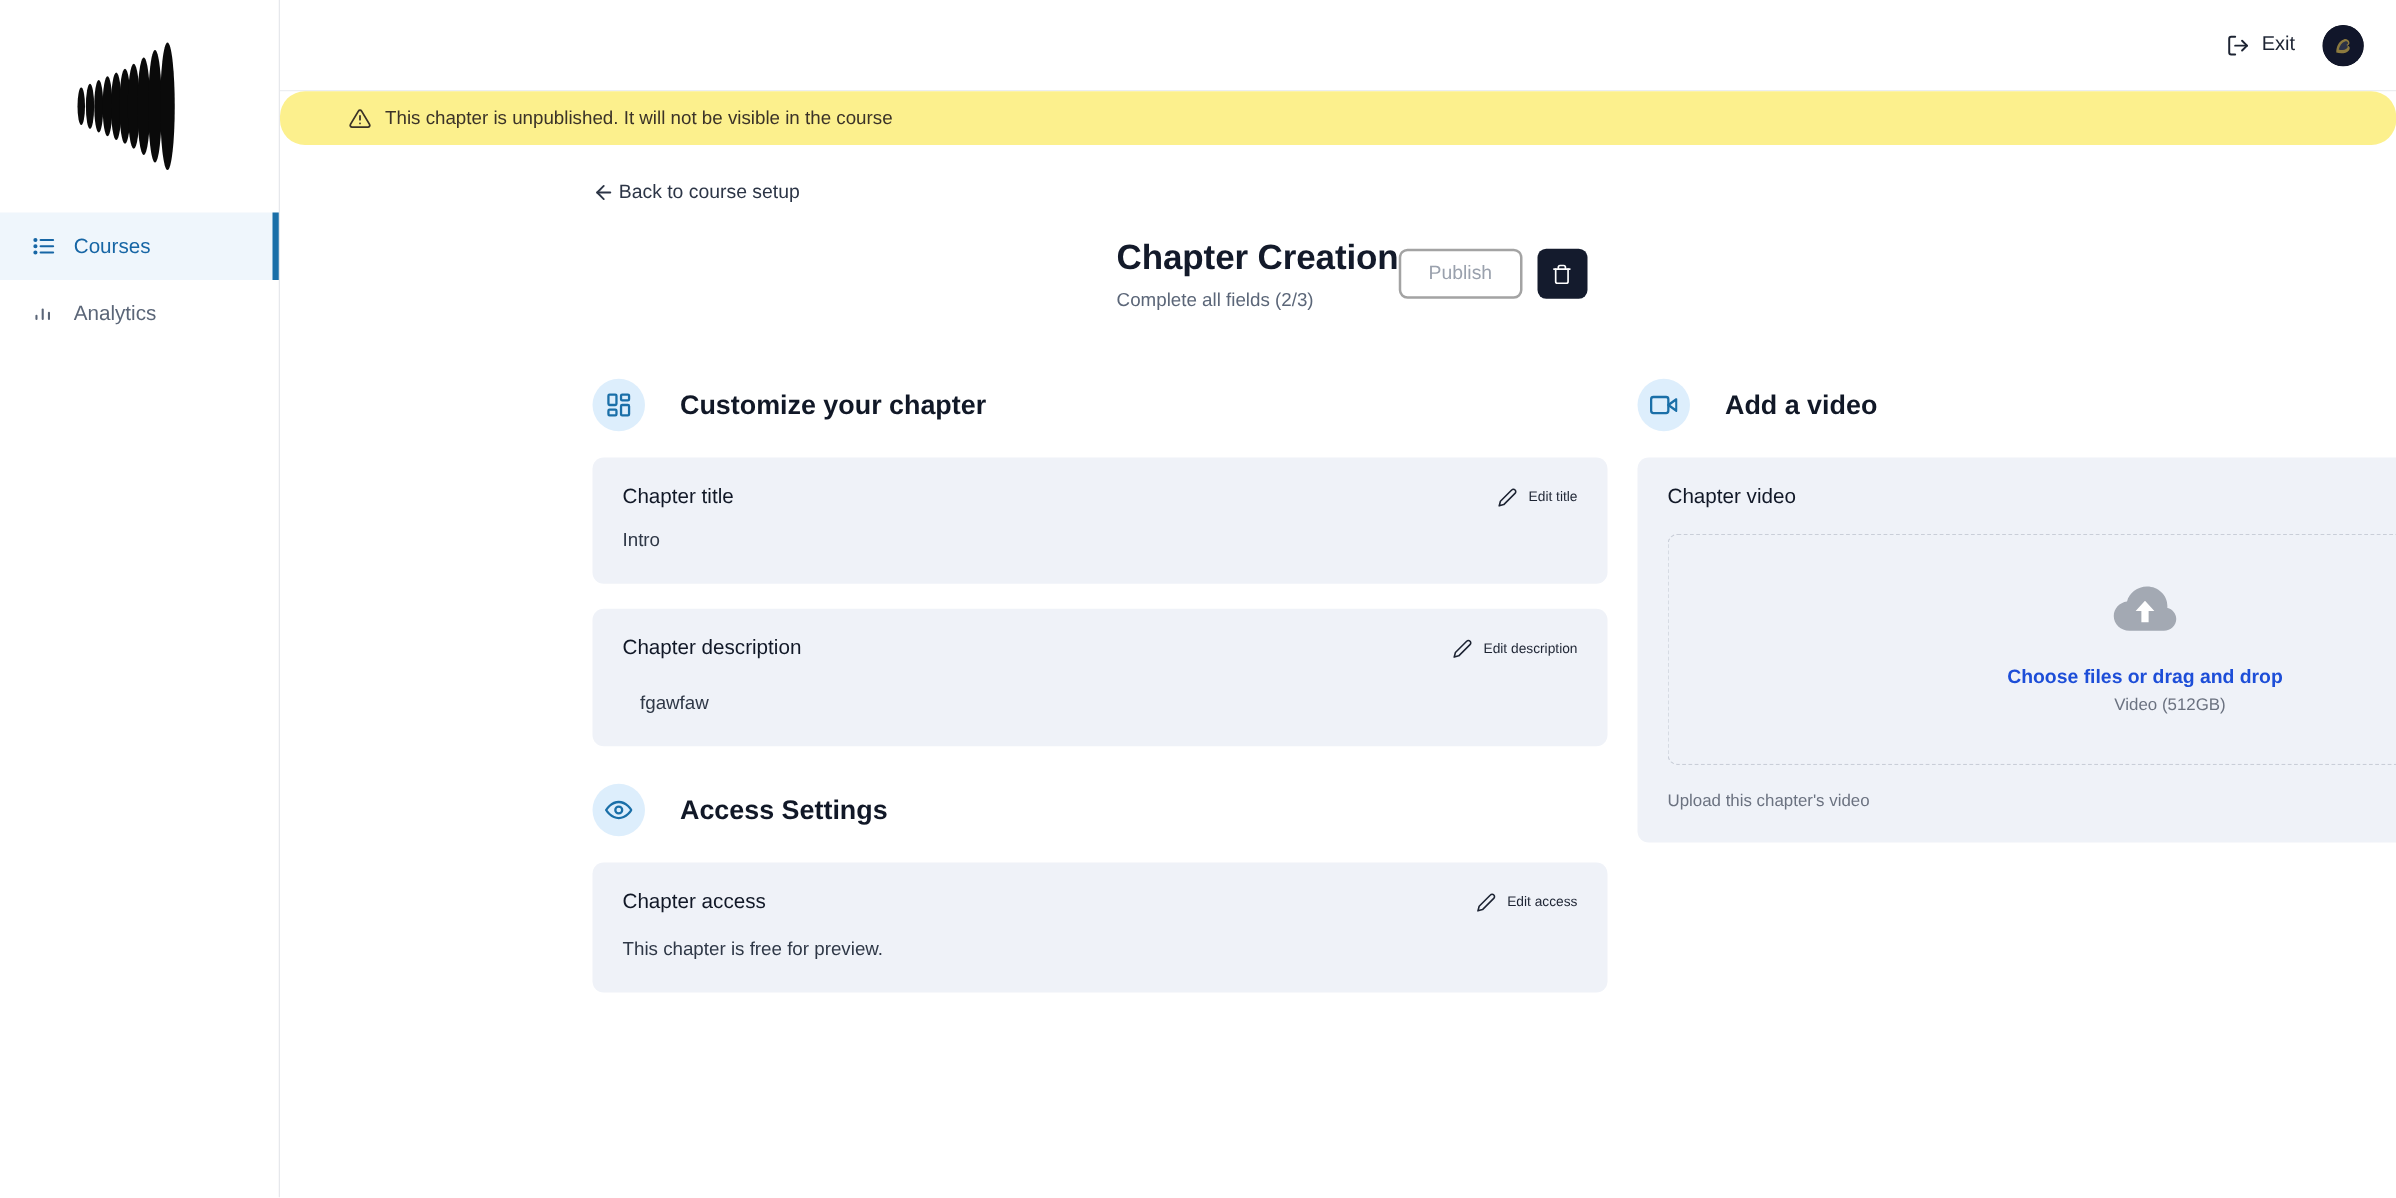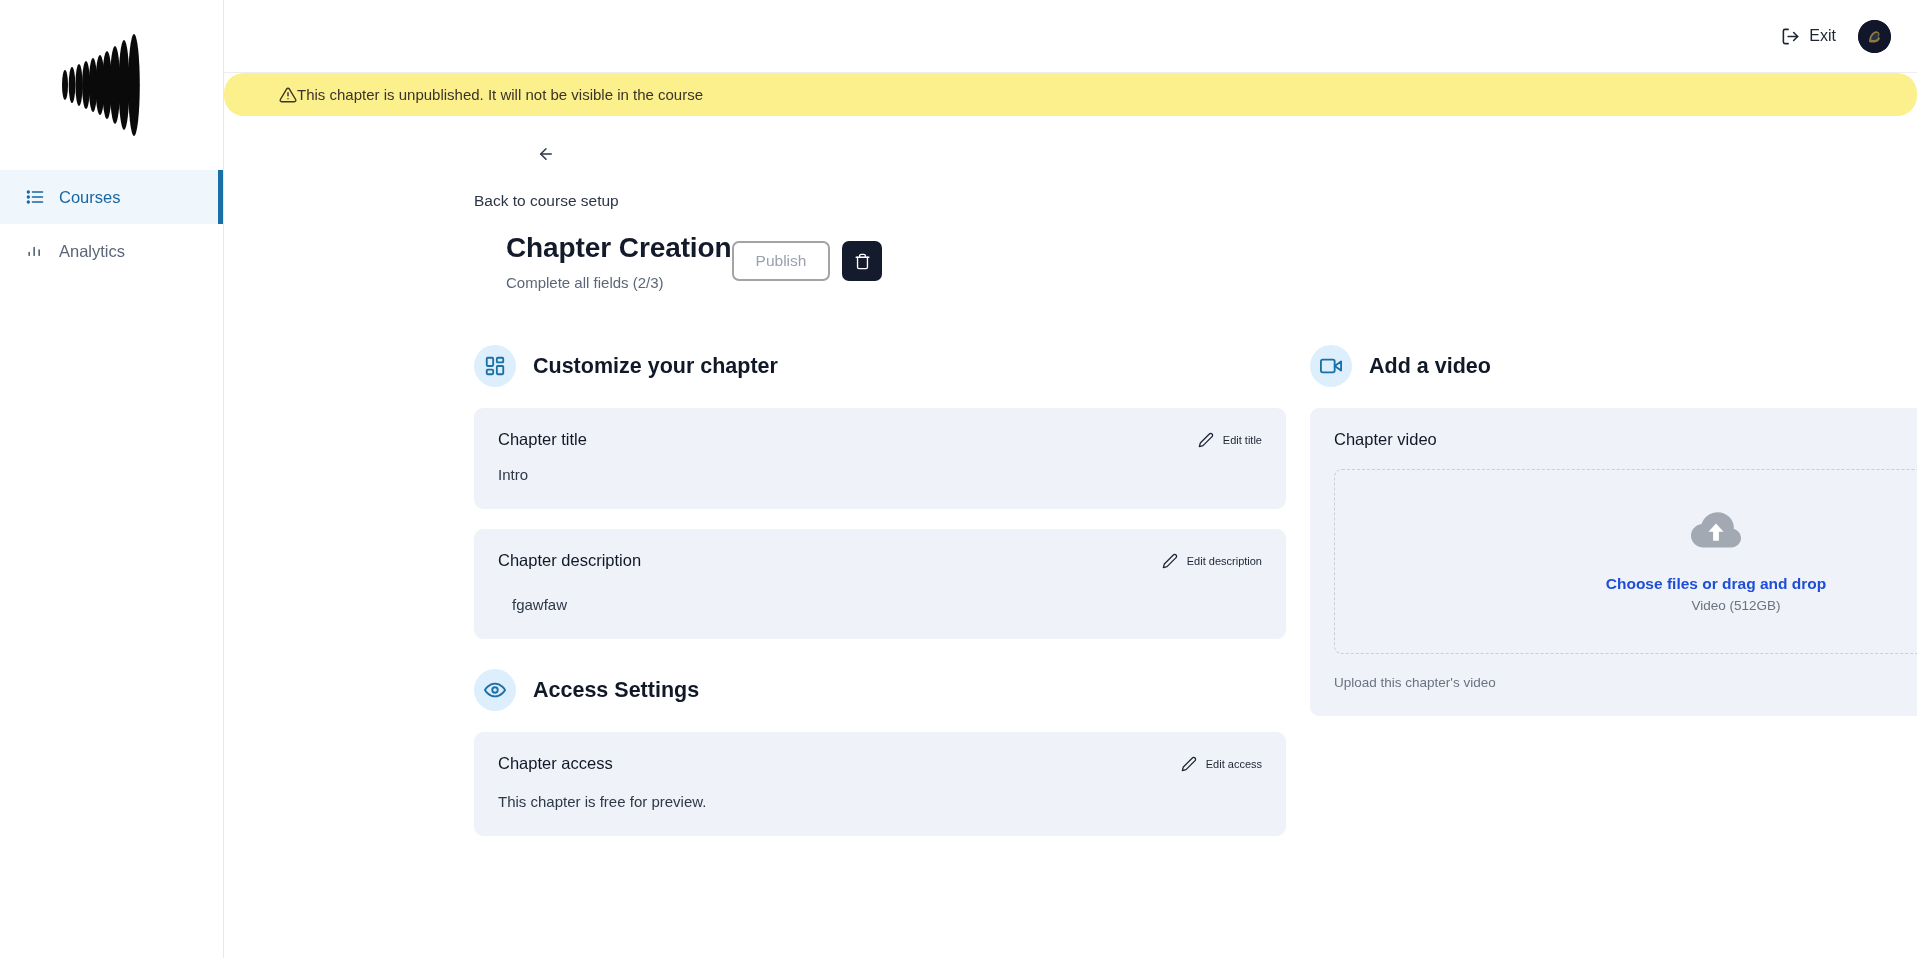--- a/index.html
+++ b/index.html
@@ -57,37 +57,36 @@
   .avatar {
     width: 33px; height: 33px; border-radius: 50%;
     background: #0f1420; cursor: pointer;
     display: flex; align-items: center; justify-content: center;
     overflow: hidden;
   }
 
   .banner {
     height: 43px; flex: 0 0 43px;
     background: #fcf08d;
-    display: flex; align-items: center; 
+    display: flex; align-items: center; gap: 11px;
     padding-left: 55px;
     font-size: 15px; color: #3b3328; border-radius: 20px;
   }
 
   .content { flex: 1; overflow: hidden; padding: 0 0 0 0; }
 
   .crumb-row { padding: 29px 0 0 250px; }
   .crumb {
-    display: inline-flex; align-items: center; gap: 29px;
-    font-size: 15.5px; color: #2c3546; cursor: pointer; flex-direction: column;
+    display: inline-flex; align-items: center; gap: 3px;
+    font-size: 15.5px; color: #2c3546; cursor: pointer;
   }
 
   .title-row {
-    display: flex; align-items: flex-start; justify-content: flex-start;
+    display: flex; align-items: flex-start; justify-content: center;
     padding: 22px 228px 0 250px;
-    margin-left: 32px;
   }
   .page-title { font-size: 28px; font-weight: 700; color: #131a2a; letter-spacing: -0.1px; }
   .page-sub { font-size: 15px; color: #5b6678; margin-top: 10px; }
   .title-actions { display: flex; align-items: center; gap: 12px; padding-top: 9px; }
   .publish-btn {
     height: 40px; padding: 0 22px;
     border: 2px solid #a3a3a3; border-radius: 7px;
     background: #ffffff; color: #9aa1ad;
     font-size: 15.5px; font-family: inherit;
     cursor: not-allowed;
@@ -97,21 +96,21 @@
     background: #141b2d; border: none; cursor: pointer;
     display: flex; align-items: center; justify-content: center;
   }
 
   .columns {
     display: grid; grid-template-columns: 812px 812px;
     column-gap: 24px;
     padding: 54px 0 0 250px;
   }
 
-  .section-head { display: flex; align-items: center; gap: 17px; margin-bottom: 21px; }
+  .section-head { display: flex; align-items: center; gap: 28px; margin-bottom: 21px; }
   .section-badge {
     width: 42px; height: 42px; border-radius: 50%;
     background: #ddeefc;
     display: flex; align-items: center; justify-content: center;
     flex: 0 0 42px;
   }
   .section-title { font-size: 21.5px; color: #111827; }
 
   .card {
     background: #eff2f8; border-radius: 9px;

